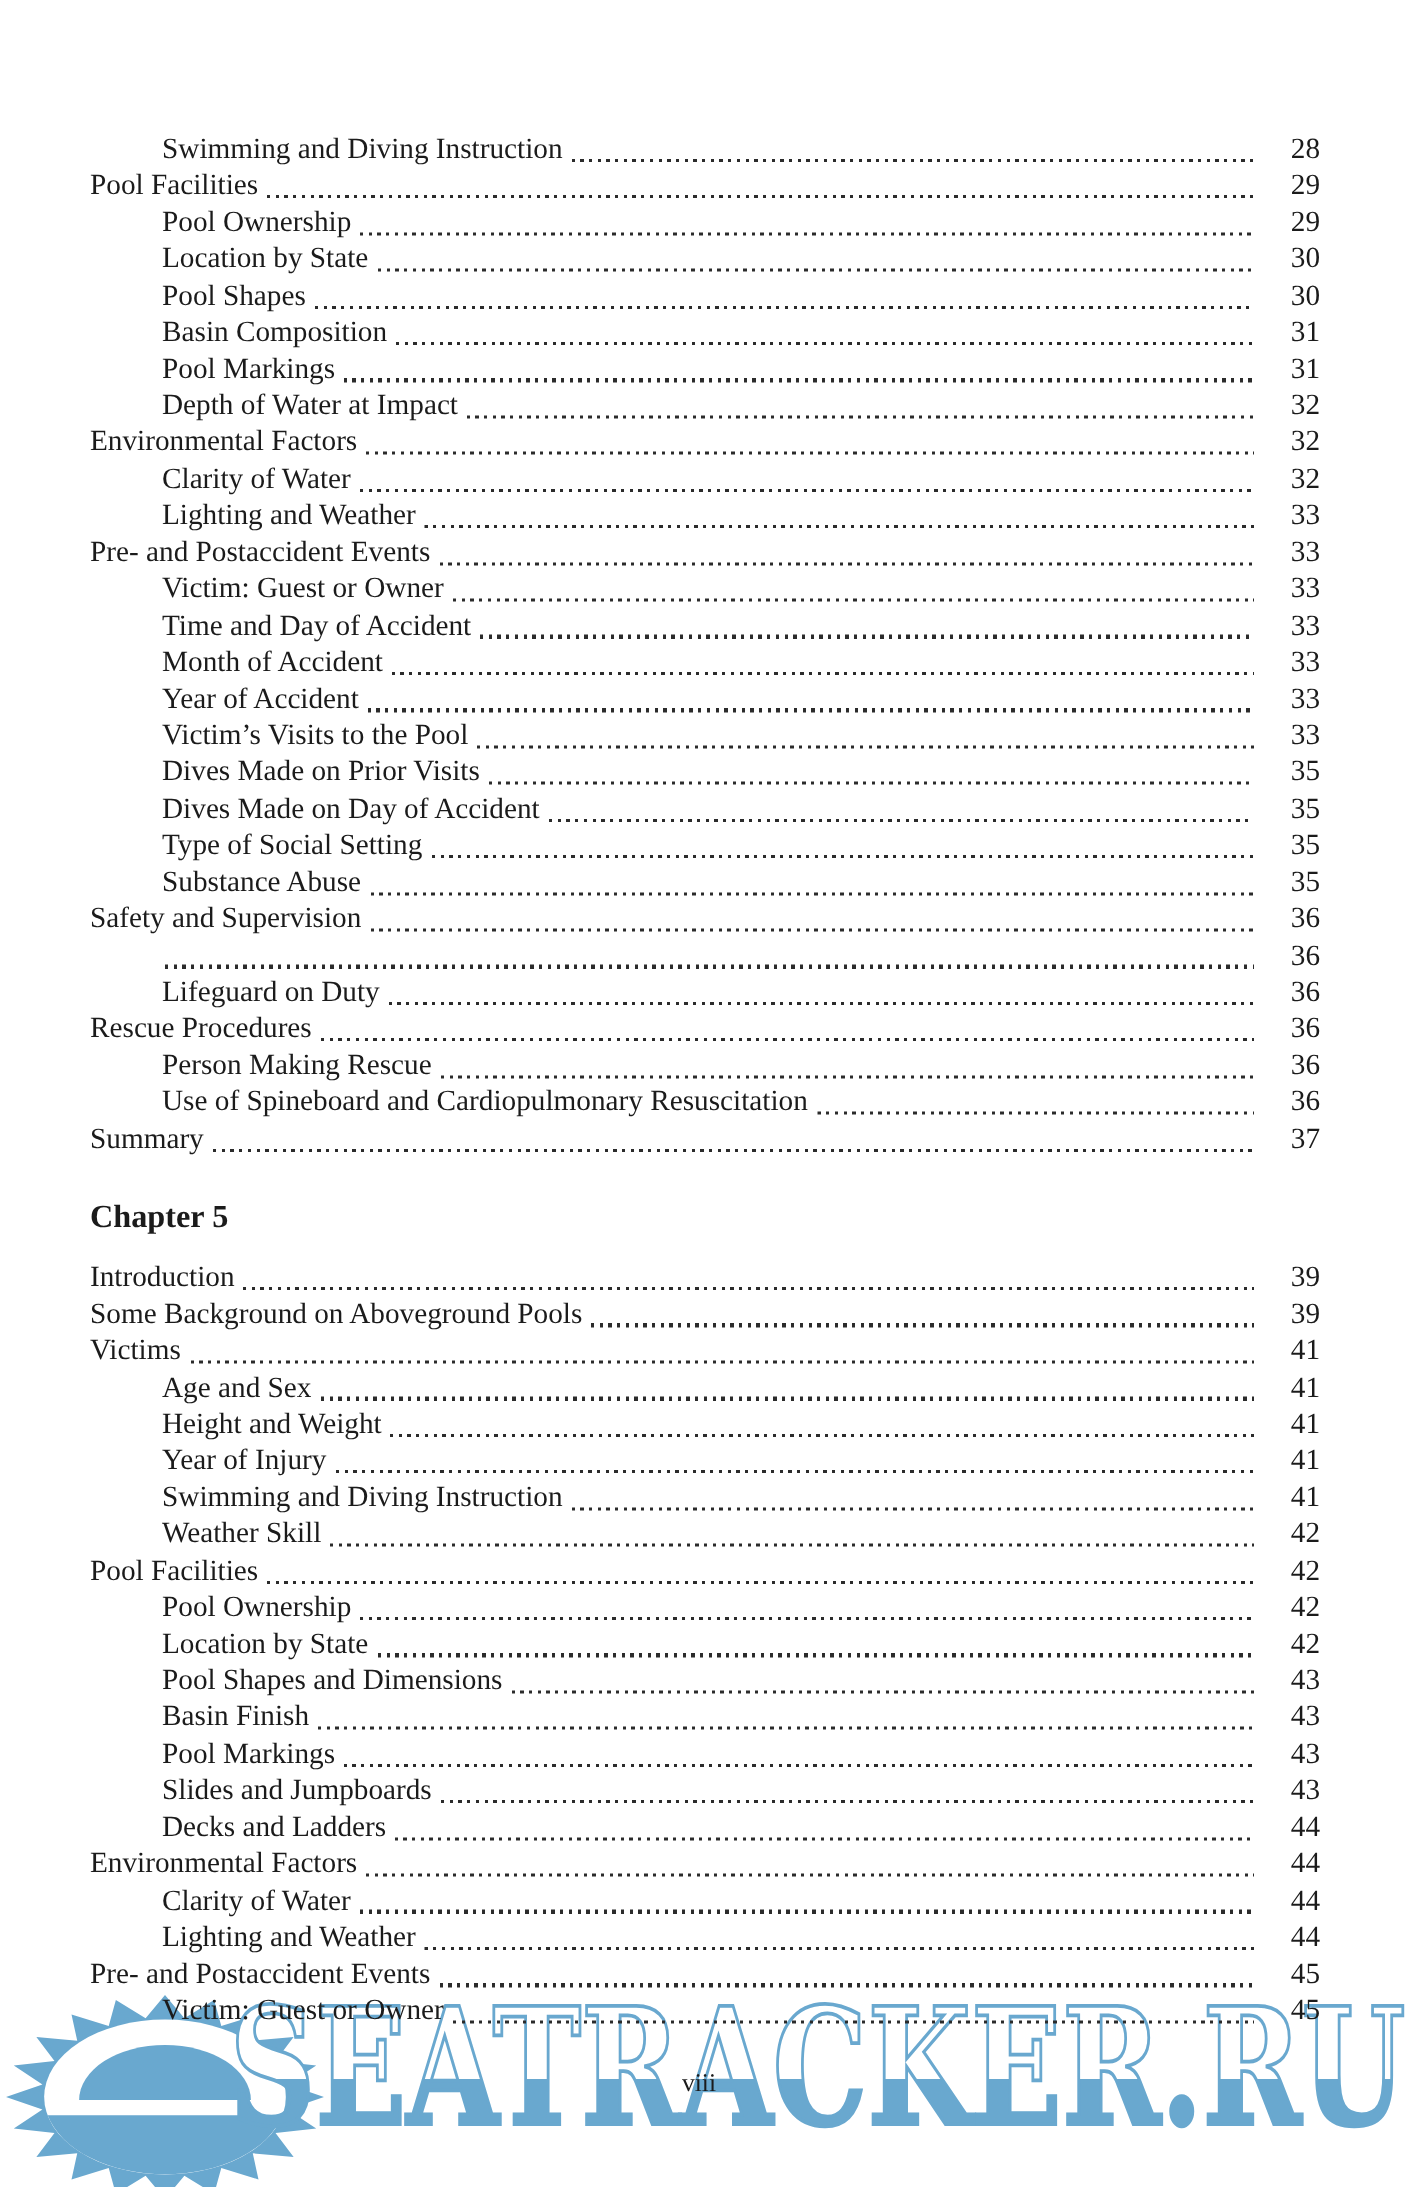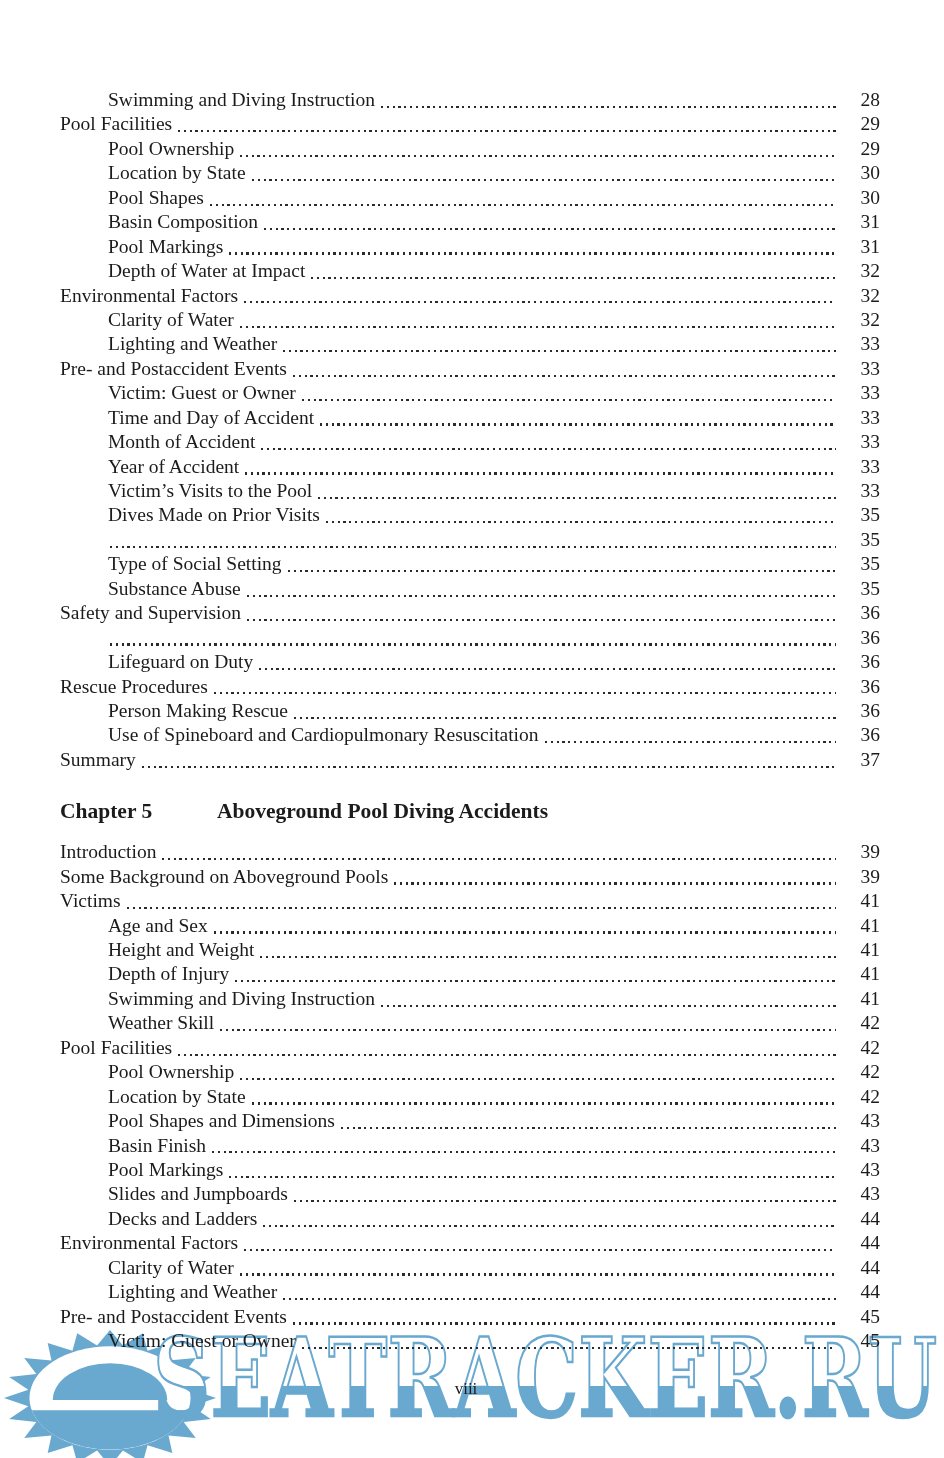--- a/index.html
+++ b/index.html
@@ -14,21 +14,21 @@
   }
   
   .toc{
     position:absolute;
     left:60px; top:88px; width:820px;
     z-index:2;
   }
   .toc-list{display:block;}
   .row{
     display:flex;
-    align-items:center;
+    align-items:flex-end;
     height:24.45px;
     line-height:24.45px;
     font-size:19.5px;
     white-space:nowrap;
   }
   .row.indent{padding-left:48px;}
   .label{flex:0 0 auto;padding-right:4px;}
   .dots{
     flex:1 1 auto;
     align-self:flex-end;
@@ -210,20 +210,21 @@
           <span class="pagenum">33</span>
         </div>
 
         <div class="row indent">
           <span class="label">Dives Made on Prior Visits</span>
           <span class="dots"></span>
           <span class="pagenum">35</span>
         </div>
 
         <div class="row indent">
+          <span class="label">Dives Made on Day of Accident</span>
           <span class="dots"></span>
           <span class="pagenum">35</span>
         </div>
 
         <div class="row indent">
           <span class="label">Type of Social Setting</span>
           <span class="dots"></span>
           <span class="pagenum">35</span>
         </div>
 
@@ -270,21 +271,20 @@
 
         <div class="row">
           <span class="label">Summary</span>
           <span class="dots"></span>
           <span class="pagenum">37</span>
         </div>
       </section>
 
     <h2 class="chapter-heading">
       <span class="chapter-label">Chapter 5</span>
-      <span class="chapter-title">Aboveground Pool Diving Accidents</span>
     </h2>
 
     <section class="toc-list">
 
         <div class="row">
           <span class="label">Introduction</span>
           <span class="dots"></span>
           <span class="pagenum">39</span>
         </div>
 
@@ -306,21 +306,21 @@
           <span class="pagenum">41</span>
         </div>
 
         <div class="row indent">
           <span class="label">Height and Weight</span>
           <span class="dots"></span>
           <span class="pagenum">41</span>
         </div>
 
         <div class="row indent">
-          <span class="label">Depth of Injury</span>
+          <span class="label">Year of Injury</span>
           <span class="dots"></span>
           <span class="pagenum">41</span>
         </div>
 
         <div class="row indent">
           <span class="label">Swimming and Diving Instruction</span>
           <span class="dots"></span>
           <span class="pagenum">41</span>
         </div>
 

